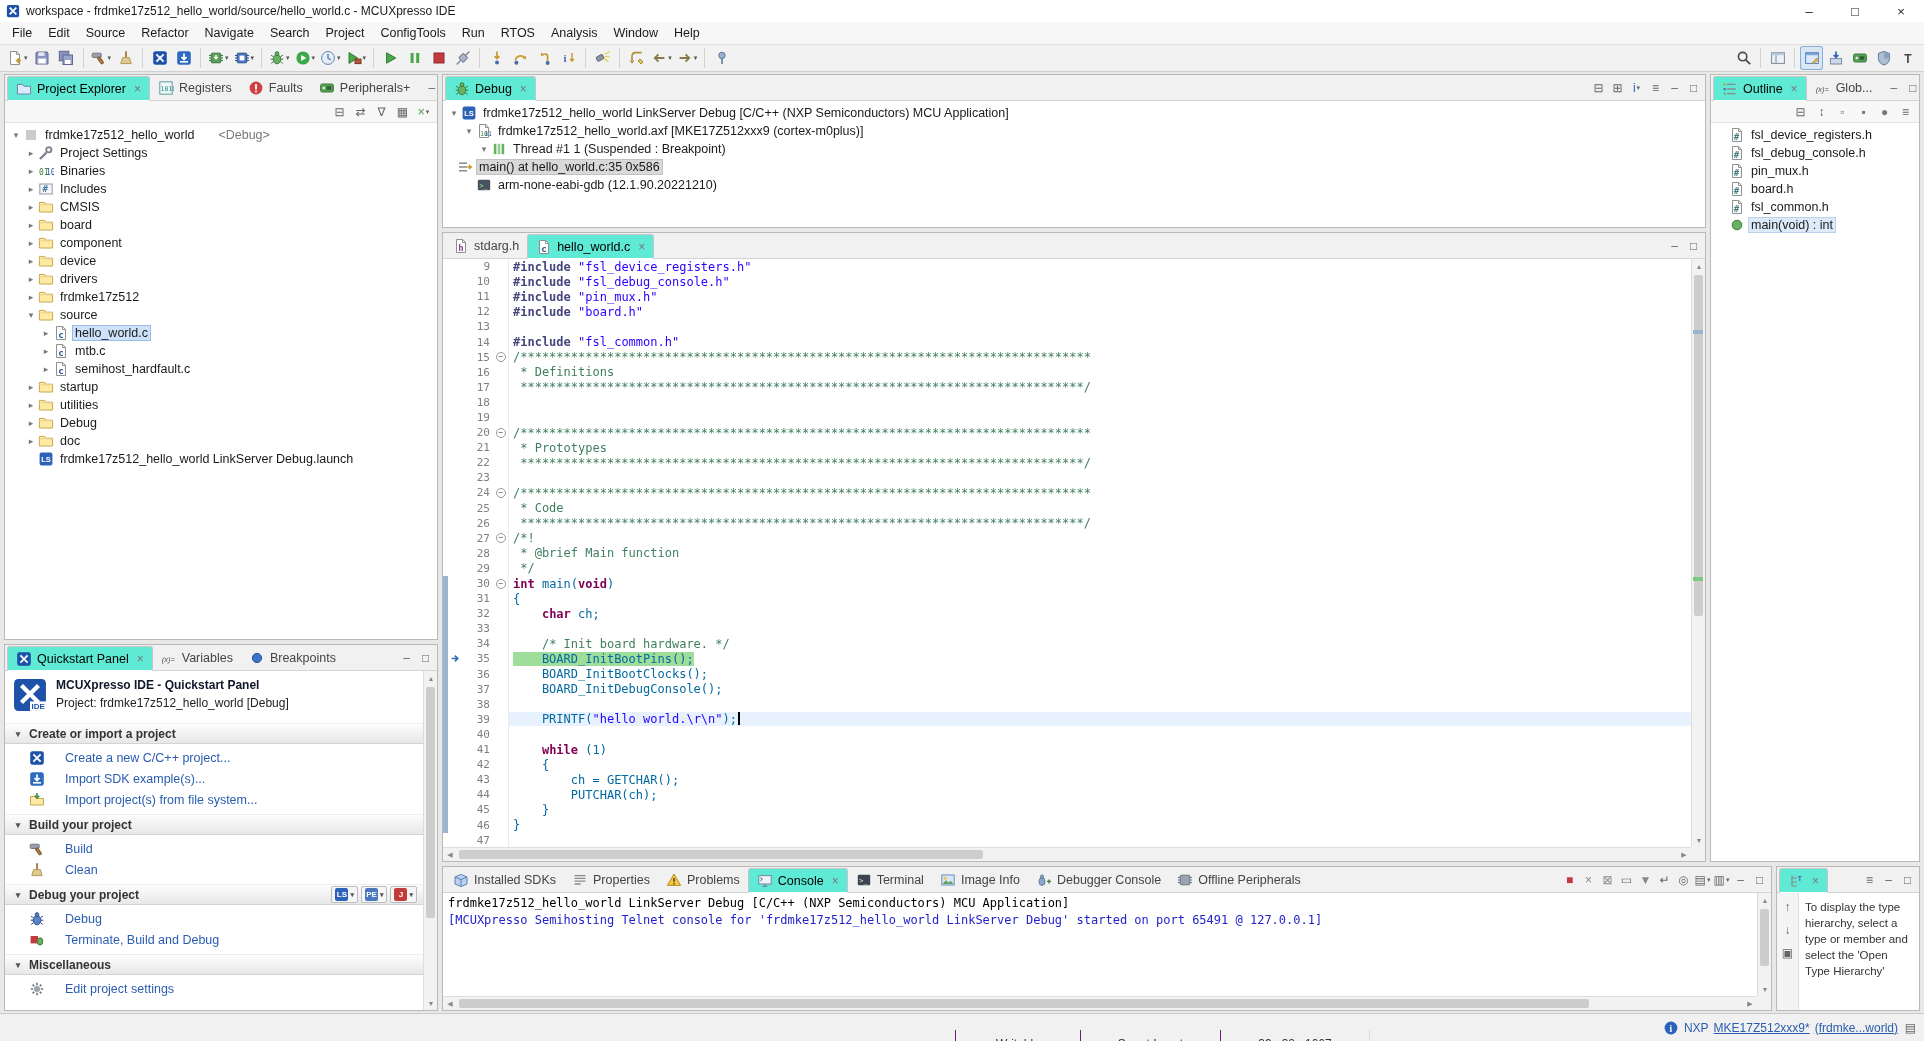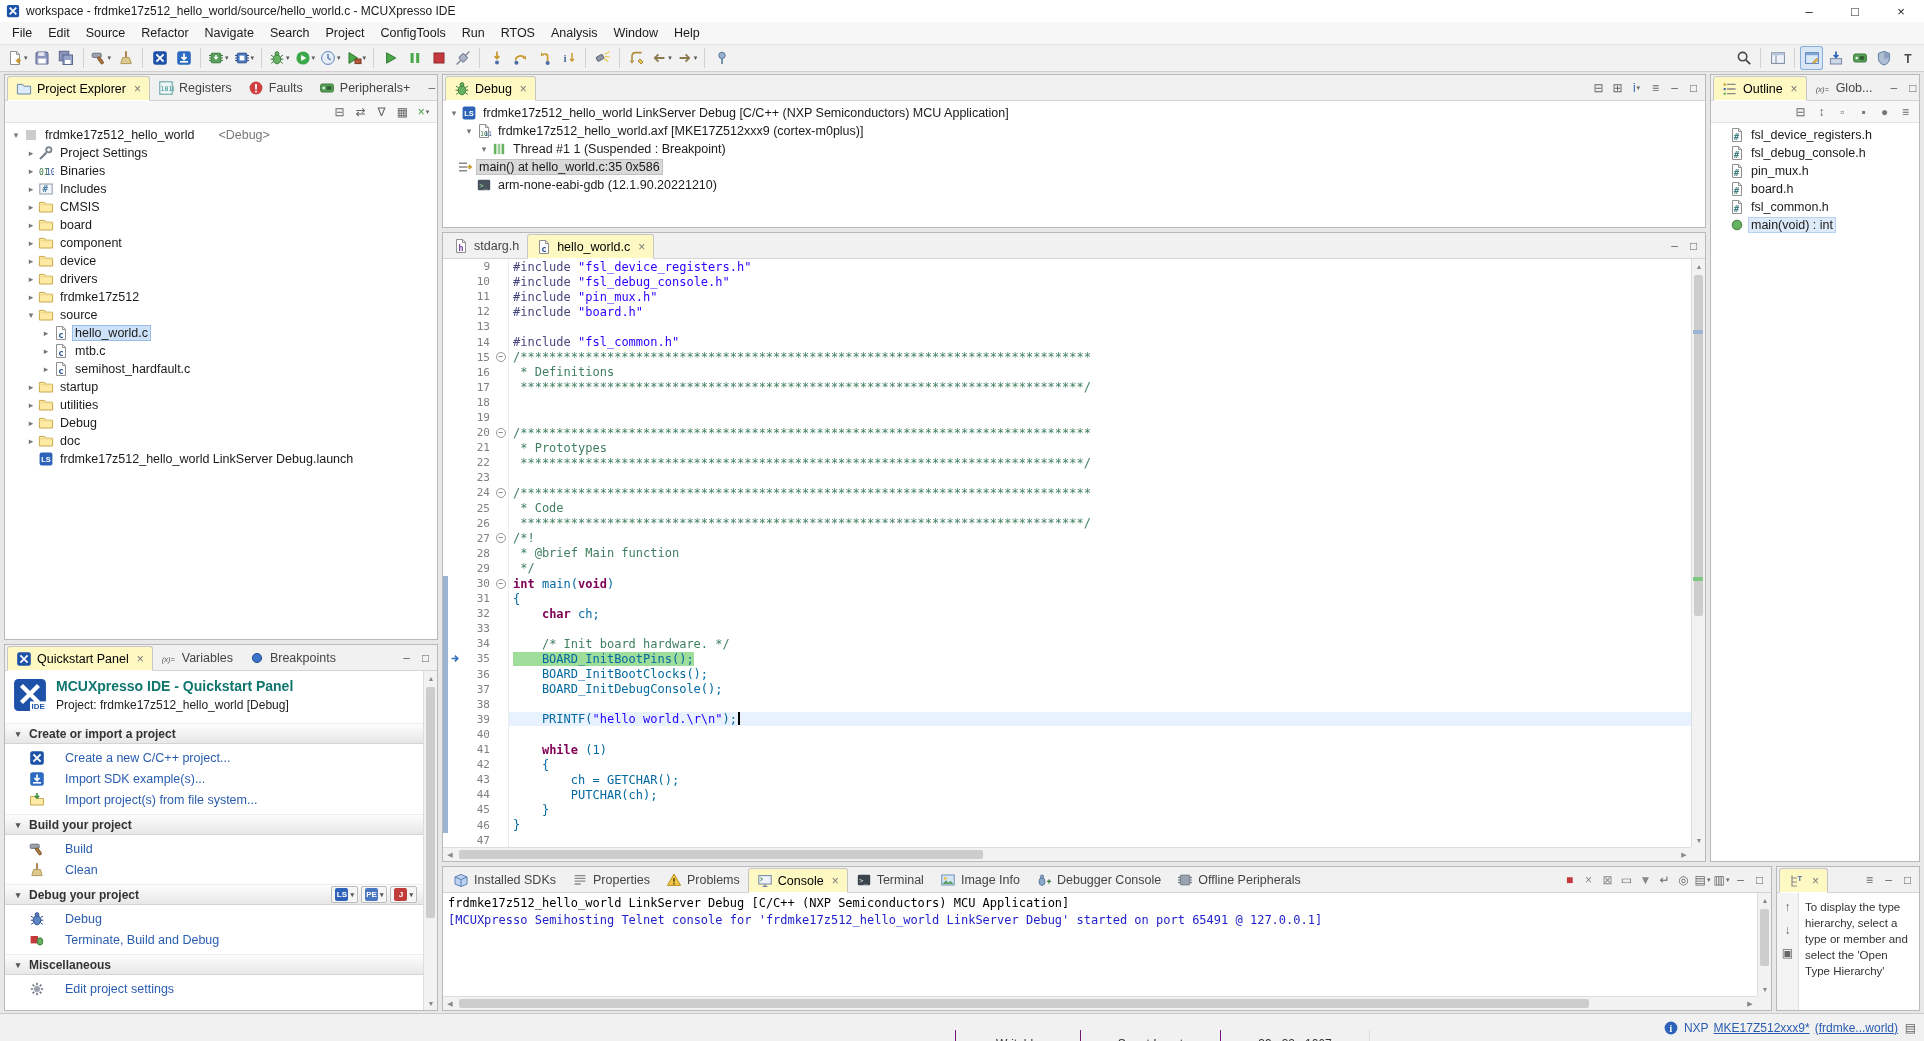--- a/index.html
+++ b/index.html
@@ -26,21 +26,21 @@
   .panel{position:absolute;background:#fff;border:1px solid #b9b9b9;display:flex;flex-direction:column;overflow:hidden}
   #pe-panel{left:4px;top:2px;width:434px;height:566px}
   #qs-panel{left:4px;top:572px;width:434px;height:367px}
   #dbg-panel{left:442px;top:2px;width:1264px;height:154px}
   #ed-panel{left:442px;top:160px;width:1264px;height:630px}
   #con-panel{left:442px;top:794px;width:1330px;height:145px}
   #out-panel{left:1710px;top:2px;width:210px;height:788px}
   #th-panel{left:1776px;top:794px;width:144px;height:145px}
   .tabstrip{flex:0 0 26px;background:#f1f1f1;border-bottom:1px solid #d4d4d4;display:flex;align-items:flex-end;padding:0 2px;min-width:0}
   .tab{height:25px;display:flex;align-items:center;gap:5px;padding:0 8px;font-size:12.5px;color:#444;white-space:nowrap}
-  .tab.active{background:#fef9c3;border:1px solid #c6c6c6;border-bottom:1px solid #fff;border-radius:3px 3px 0 0;margin-bottom:-1px;color:#000}
+  .tab.active{background:#5eead4;border:1px solid #c6c6c6;border-bottom:1px solid #fff;border-radius:3px 3px 0 0;margin-bottom:-1px;color:#000}
   .tab .tclose{font-size:12px;color:#777;margin-left:3px}
   .strip-spacer{flex:1;min-width:4px}
   .mini-btn{width:19px;height:19px;margin-bottom:3px;display:flex;align-items:center;justify-content:center;font-size:12px;color:#666;flex:0 0 auto}
   .mini-btn .dd{font-size:7px;margin-left:1px;color:#666}
   .subbar{flex:0 0 22px;background:#f7f7f7;border-bottom:1px solid #e4e4e4;display:flex;align-items:center;justify-content:flex-end;padding-right:4px;gap:2px}
   .subbar .mini-btn{margin-bottom:0}
   
   .tree{flex:1;overflow:hidden;padding-top:3px;font-size:12.5px;background:#fff}
   .trow{height:18px;display:flex;align-items:center;white-space:nowrap;color:#1a1a1a}
   .twist{width:14px;flex:0 0 14px;font-size:9px;color:#777;text-align:center}
@@ -60,40 +60,40 @@
   .lncol{flex:0 0 30px;text-align:right;color:#808080;font-size:11px;padding-right:4px}
   .foldcol{flex:0 0 15px;display:flex;align-items:center;justify-content:center;border-right:1px solid #ececec;height:100%}
   .fold-m{width:10px;height:10px;border:1px solid #9a9a9a;border-radius:50%;background:#fff;color:#555;font-size:8px;line-height:8px;text-align:center}
   .ltext{white-space:pre;flex:1;padding-left:4px}
   .cl.cur .ltext{background:#e8f2fe}
   .dbg-hl{background:#9fdd9b}
   .caret{display:inline-block;width:2px;height:13px;background:#000;vertical-align:-2px;margin-left:1px}
   .kw{color:#7f0055;font-weight:bold}
   .str{color:#2a00ff}
   .cmt{color:#3f7f5f}
-  .pp{color:#46467f;font-weight:normal}
+  .pp{color:#46467f;font-weight:bold}
   .pl{color:#0369a1}
   
   .vscroll{position:absolute;top:0;right:0;width:14px;bottom:14px;background:#f2f2f2;border-left:1px solid #ddd}
   .hscroll{position:absolute;left:0;right:14px;bottom:0;height:14px;background:#f2f2f2;border-top:1px solid #ddd}
   .vthumb{position:absolute;left:2px;right:2px;background:#cdcdcd;border-radius:2px}
   .hthumb{position:absolute;top:2px;bottom:2px;background:#cdcdcd;border-radius:2px}
   .scr-btn{position:absolute;width:14px;height:14px;font-size:7px;color:#888;display:flex;align-items:center;justify-content:center}
   .scorner{position:absolute;right:0;bottom:0;width:14px;height:14px;background:#f2f2f2}
   .ovmark{position:absolute;right:2px;width:10px;height:4px}
   
   .con-body{flex:1;position:relative;background:#fff;overflow:hidden}
   .con-text{position:absolute;top:2px;left:5px;right:14px;bottom:14px;overflow:hidden;font-family:"DejaVu Sans Mono","Liberation Mono",monospace;font-size:12px;line-height:17px;white-space:pre}
   .con-line.process{color:#000}
   .con-line.info{color:#2222cc}
   
   .qs-body{flex:1;position:relative;overflow:hidden;background:#fff}
   .qs-inner{position:absolute;top:0;left:0;right:14px;bottom:0;padding:7px 0 0 8px;overflow:hidden}
   .qs-head{display:flex;gap:9px;margin-bottom:8px;align-items:flex-start}
-  .qs-title{color:#0f766e;font-weight:bold;font-size:14px}
+  .qs-title{color:#0f172a;font-weight:bold;font-size:12px}
   .qs-sub{font-size:12px;margin-top:4px;color:#222}
   .qs-sec-h{display:flex;align-items:center;gap:6px;height:21px;background:linear-gradient(#fdfdfd,#e7e7e7);border-top:1px solid #eee;border-bottom:1px solid #d4d4d4;font-weight:bold;font-size:12px;color:#333;margin:4px 0 3px -8px;padding:0 6px 0 8px}
   .qs-sec-h .twist{width:10px;flex:0 0 10px;font-size:9px;color:#555}
   .qs-item{display:flex;align-items:center;gap:20px;height:21px;padding-left:16px}
   .qs-link{color:#2a5db0;font-size:12.5px}
   .probe-btns{margin-left:auto;display:flex;gap:3px}
   .probe{display:flex;align-items:center;border:1px solid #bbb;background:#f6f6f6;border-radius:2px;height:17px;padding:0 3px;gap:2px}
   .probe .dd{font-size:7px;color:#555}
   .badge{min-width:13px;height:13px;border-radius:2px;color:#fff;font-size:8px;font-weight:bold;display:flex;align-items:center;justify-content:center;padding:0 1px}
   

